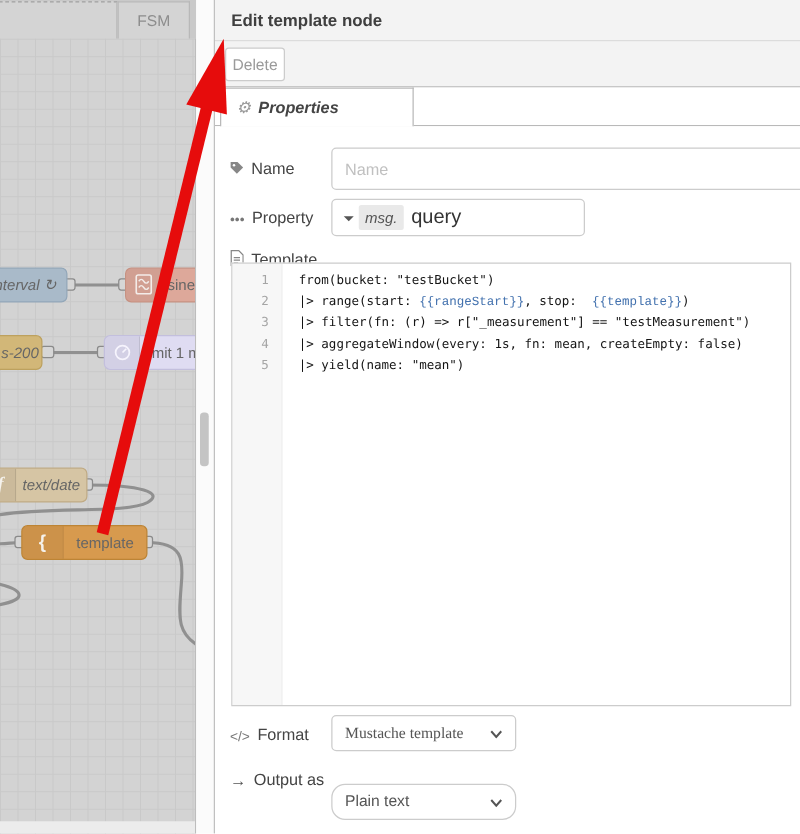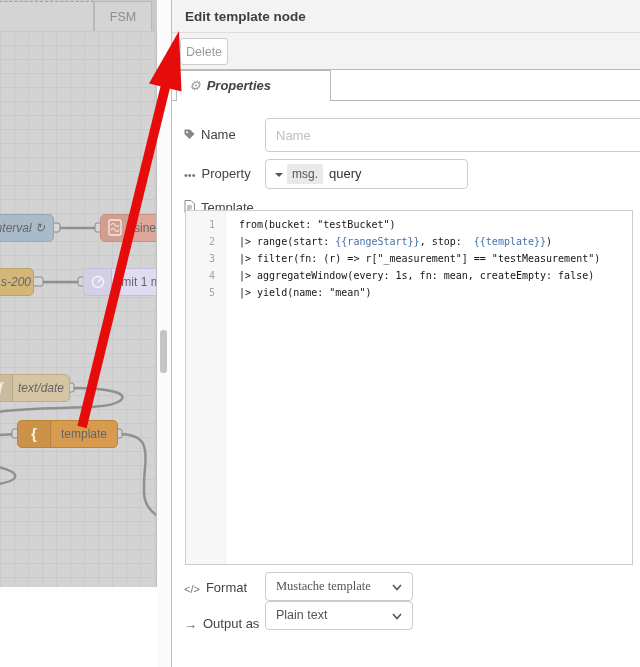--- a/index.html
+++ b/index.html
@@ -2,21 +2,21 @@
 <html><head>
 <meta charset="utf-8">
 <style>
   * { margin:0; padding:0; box-sizing:border-box; }
   html,body { width:640px; height:667px; overflow:hidden; background:#fff;
     font-family:"Liberation Sans", sans-serif; }
   .abs { position:absolute; }
   #app { position:relative; width:640px; height:667px; overflow:hidden; background:#fff; }
 
   
-  #workspace { left:0; top:0; width:157px; height:587px; overflow:hidden; background:#cfcfcf; }
+  #workspace { left:0; top:0; width:157px; height:667px; overflow:hidden; background:#cfcfcf; }
   #tabbar { left:0; top:0; width:157px; height:31px; background:#c9c9c9; }
   .wtab { position:absolute; top:1px; height:30px; background:#d4d4d4;
     border:1px solid #b8b8b8; border-bottom:none; color:#8d8d8d; font-size:12.5px;
     text-align:center; line-height:30px; }
   #wtab-partial { left:-6px; width:100px; border-top:1px dashed #9f9f9f; }
   #wtab-fsm { left:94px; width:58px; }
   #canvas { left:0; top:31px; width:157px; height:636px; overflow:hidden;
     background-color:#d3d3d3; border-right:1px solid #bdbdbd;
     background-image:linear-gradient(to right,#c9c9c9 1px,transparent 1px),
                      linear-gradient(to bottom,#c9c9c9 1px,transparent 1px);
@@ -81,43 +81,43 @@
     color:#333; font-family:"Liberation Sans",sans-serif; }
   #name-input::placeholder { color:#c0c0c0; }
 
   #row-property-label { top:65px; }
   #typed-input { position:absolute; left:93px; top:58px; width:203px; height:30px;
     border:1px solid #ccc; border-radius:4px; background:#fff; }
   #typed-caret { position:absolute; left:9px; top:13px; width:0; height:0;
     border-left:4px solid transparent; border-right:4px solid transparent;
     border-top:4px solid #555; }
   #typed-chip { position:absolute; left:21px; top:4px; height:20px; background:#e9e9e9;
-    border-radius:2px; padding:0 5px; line-height:20px; font-size:12px; color:#555; }
-  #typed-value { position:absolute; left:63px; top:0; line-height:28px; font-size:13px; color:#333; }
+    border-radius:2px; padding:0 5px; line-height:20px; font-size:12px; color:#555;font-style:italic; }
+  #typed-value { position:absolute; left:63px; top:0; line-height:28px; font-size:16px; color:#333; }
 
   #row-template-label { top:99px; }
 
   #code-editor { position:absolute; left:13px; top:109px; width:448px; height:355px;
     border:1px solid #ccc; background:#fff; overflow:hidden; }
   #editor-gutter { position:absolute; left:0; top:0; width:40px; height:100%;
     background:#f7f7f7; border-right:1px solid #efefef; padding-top:5px; }
   #editor-gutter .ln { height:17px; line-height:17px; text-align:right; padding-right:10px;
     color:#a5a5a5; font-size:10px; font-family:"DejaVu Sans Mono",monospace; }
   #editor-code { position:absolute; left:41px; top:0; right:0; height:100%; padding:5px 0 0 12px; }
   .code-line { height:17px; line-height:17px; white-space:pre; font-size:10px;
     font-family:"DejaVu Sans Mono",monospace; color:#141414; }
-  .code-line .mustache { color:#4271ae; }
+  .code-line .mustache { color:#4271ae;font-family:Liberation Mono, monospace; }
 
   #row-format-label { top:479px; }
   #row-output-label { top:515px; }
   .nr-select { position:absolute; left:93px; width:148px; height:29px; border:1px solid #ccc;
     border-radius:4px; background:#fff; line-height:27px; padding-left:10px;
     font-size:12.5px; color:#555; cursor:pointer; }
   #format-select { top:471px;font-family:Liberation Serif, serif; }
-  #output-select { top:500px; }
+  #output-select { top:526px;border-radius:11px; }
   .nr-select svg { position:absolute; right:10px; top:11px; }
 
   
   #arrow-overlay { left:0; top:0; width:640px; height:667px; pointer-events:none; z-index:50; }
 </style>
 </head>
 <body>
 
 <div id="app">
 

